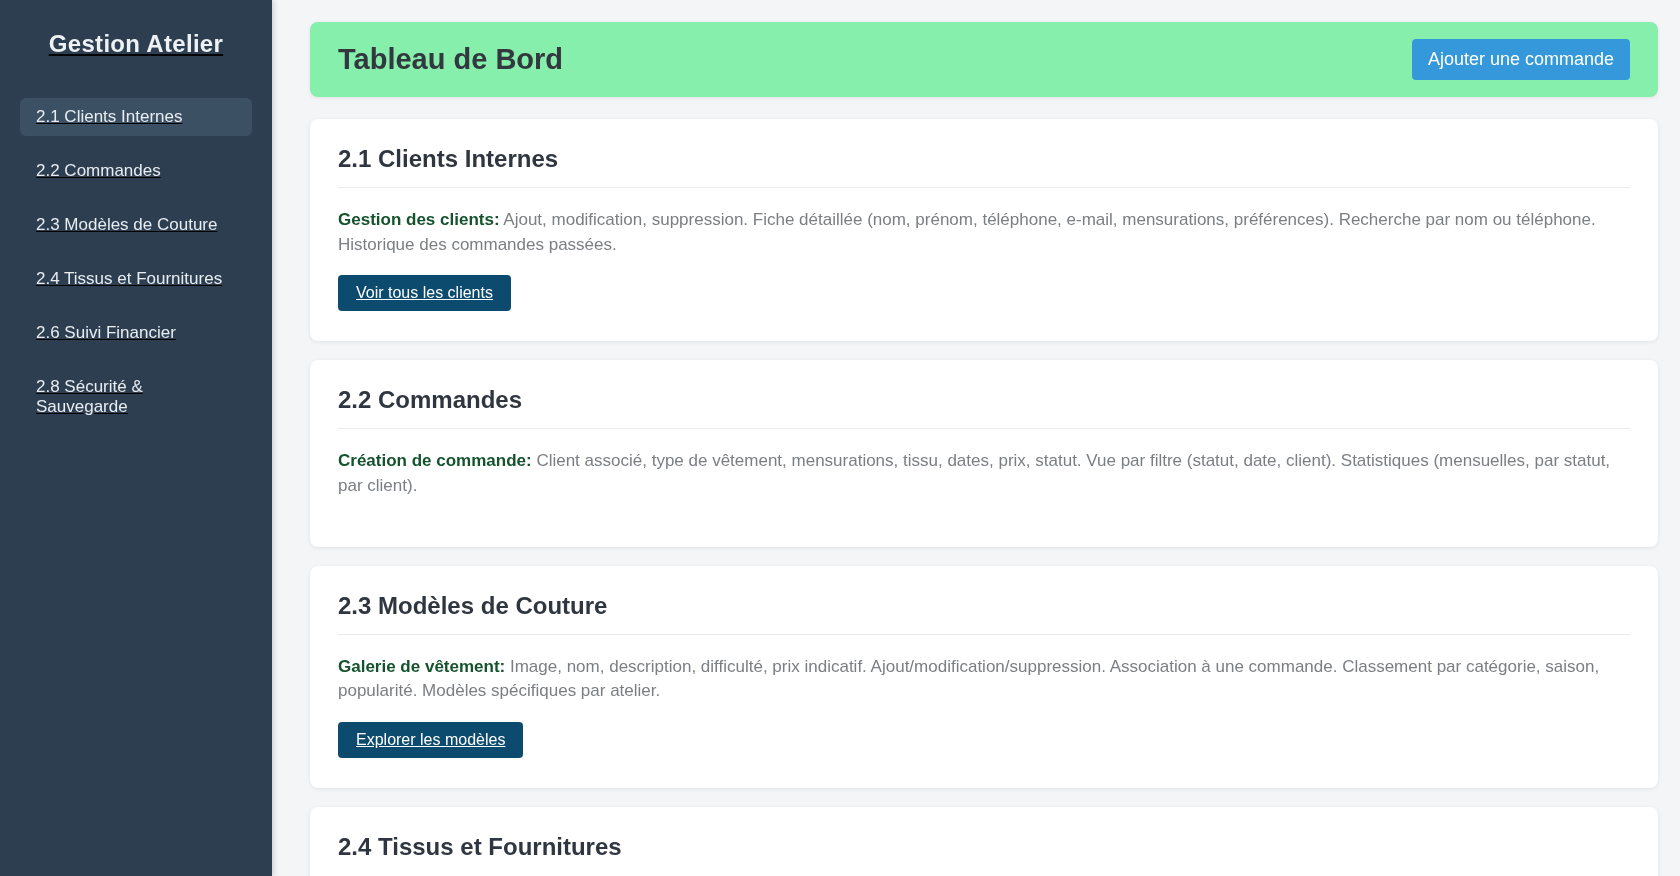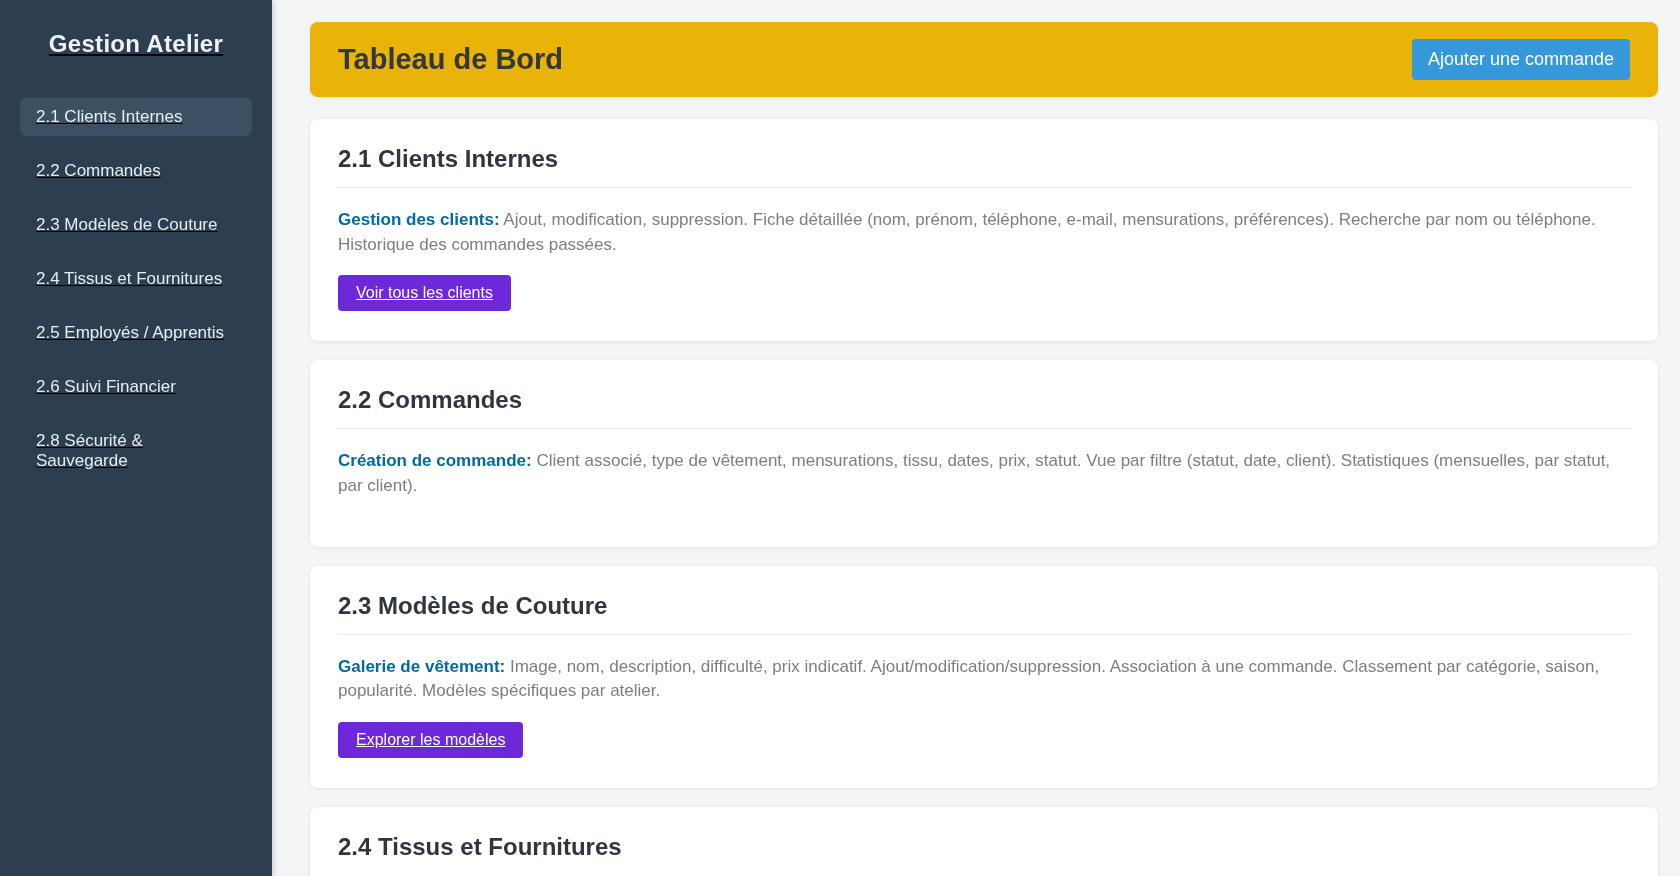--- a/index.html
+++ b/index.html
@@ -38,21 +38,21 @@
     cursor: pointer;
   }
   .nav-item.active { background: #3b5063; }
 
   
   .main {
     margin-left: 288px;
     padding: 22px 22px 0;
   }
   .header-card {
-    background: #eab308;
+    background: #86efac;
     border-radius: 8px;
     box-shadow: 0 1px 4px rgba(0,0,0,0.08);
     padding: 17px 28px;
     display: flex;
     align-items: center;
     justify-content: space-between;
     margin-bottom: 22px;
   }
   .page-title {
     font-size: 29px;
@@ -86,44 +86,43 @@
     border: none;
     border-top: 1px solid #e9ecef;
     margin: 0 0 20px;
   }
   .card-text {
     font-size: 17px;
     color: #7b7f83;
     line-height: 1.45;
     margin-bottom: 18px;
   }
-  .card-text strong { color: #0369a1; }
+  .card-text strong { color: #14532d; }
   .link-button {
     display: inline-block;
-    background: #6d28d9;
+    background: #0c4a6e;
     color: #ffffff;
     font-size: 16px;
     text-decoration: underline;
     padding: 9px 18px;
     border-radius: 4px;
     cursor: pointer;
   }
   .card.partial { min-height: 220px; }
 </style>
 </head>
 <body>
 
 <aside class="sidebar">
   <div class="sidebar-title">Gestion Atelier</div>
   <nav>
     <a class="nav-item active">2.1 Clients Internes</a>
     <a class="nav-item">2.2 Commandes</a>
     <a class="nav-item">2.3 Modèles de Couture</a>
     <a class="nav-item">2.4 Tissus et Fournitures</a>
-    <a class="nav-item">2.5 Employés / Apprentis</a>
     <a class="nav-item">2.6 Suivi Financier</a>
     <a class="nav-item">2.8 Sécurité &amp; Sauvegarde</a>
   </nav>
 </aside>
 
 <main class="main">
 
   <div class="header-card">
     <h1 class="page-title">Tableau de Bord</h1>
     <button class="primary-button">Ajouter une commande</button>

